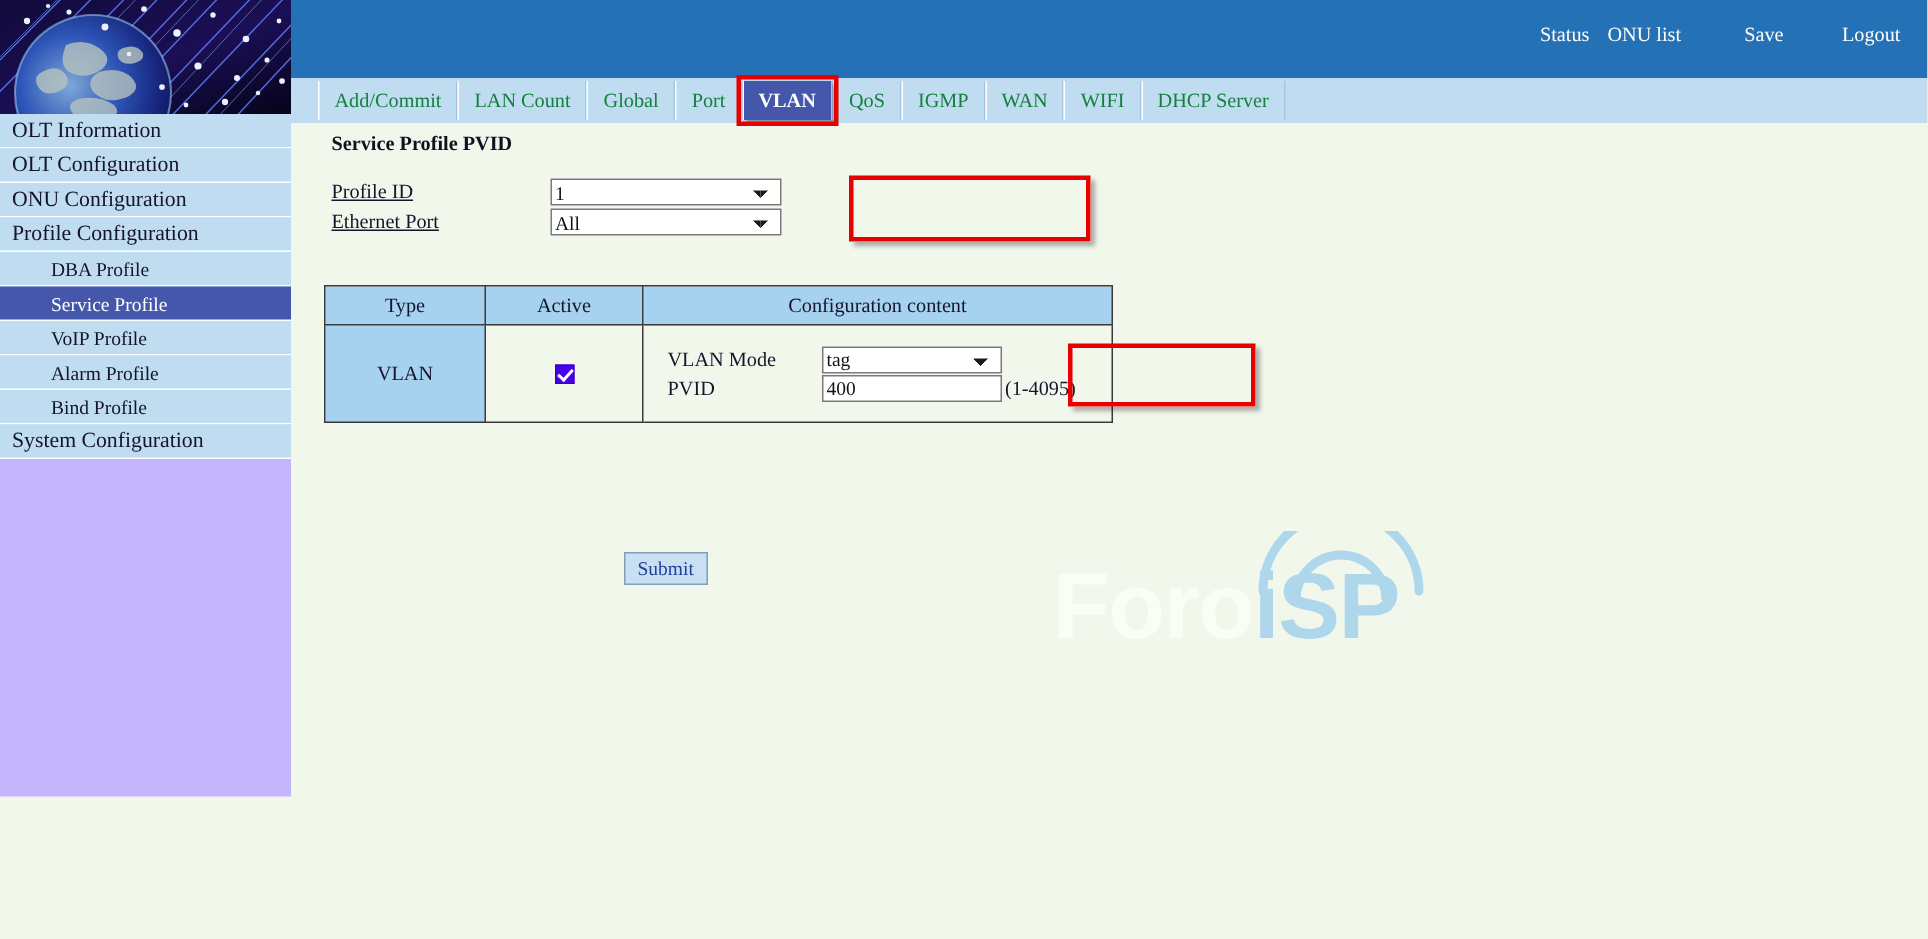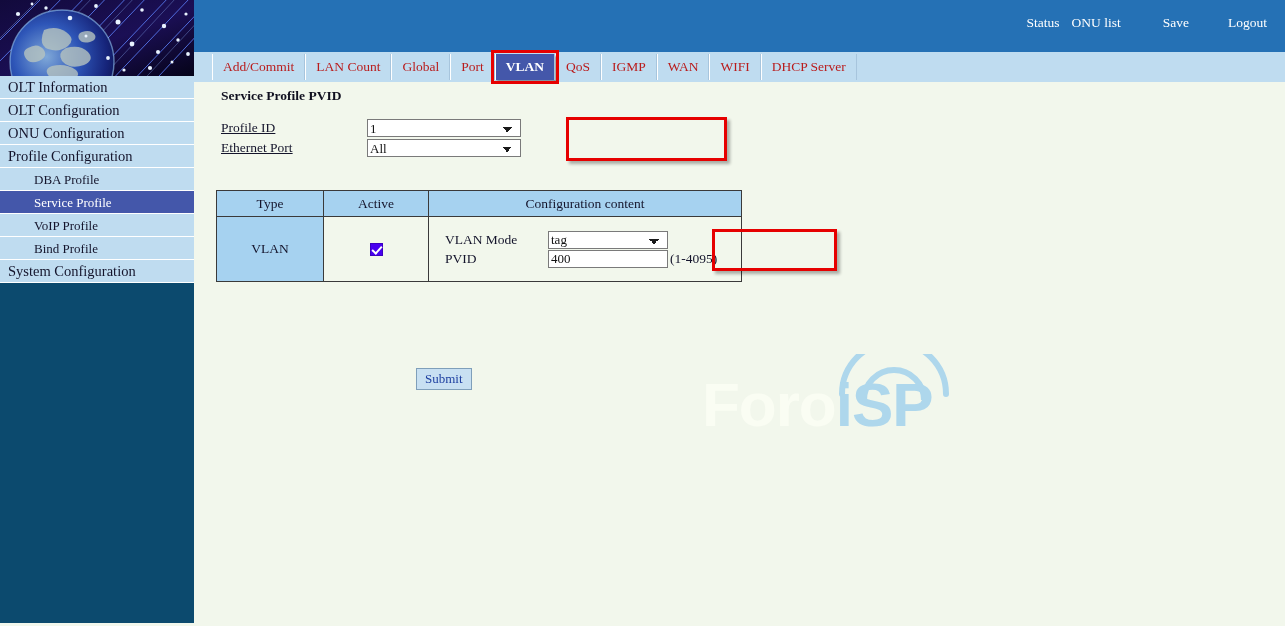--- a/index.html
+++ b/index.html
@@ -22,22 +22,22 @@
     position: relative;
     width: 1285px;
     height: 626px;
   }
 
   
   #sidebar {
     position: absolute;
     left: 0; top: 0;
     width: 194px;
-    height: 623px;
-    background: #0c4a6e;
+    height: 531px;
+    background: #c4b5fd;
   }
   #banner {
     position: relative;
     width: 194px;
     height: 76px;
     overflow: hidden;
     background: #0a0628;
   }
   #banner .globe-svg { display: block; }
 
@@ -99,21 +99,21 @@
     background: #bfdcf0;
     display: flex;
     align-items: flex-start;
   }
   .tab {
     margin-top: 2px;
     height: 26px;
     line-height: 26px;
     padding: 0 10px;
     font-size: 13.5px;
-    color: #b91c1c;
+    color: #15803d;
     background: #bfdcf0;
     border-left: 1px solid #ffffff;
     border-right: 1px solid #a7c5dd;
     box-sizing: border-box;
     cursor: pointer;
     white-space: nowrap;
   }
   .tab:first-child { margin-left: 18px; }
   .tab.active {
     background: #4457aa;
@@ -423,20 +423,23 @@
       <div class="menu-item sub">
         <span>DBA Profile</span>
       </div>
       <div class="menu-item sub selected">
         <span>Service Profile</span>
       </div>
       <div class="menu-item sub">
         <span>VoIP Profile</span>
       </div>
       <div class="menu-item sub">
+        <span>Alarm Profile</span>
+      </div>
+      <div class="menu-item sub">
         <span>Bind Profile</span>
       </div>
       <div class="menu-item">
         <span>System Configuration</span>
       </div>
     </div>
   </div>
 
   <div id="topbar">
     <div id="topnav">

